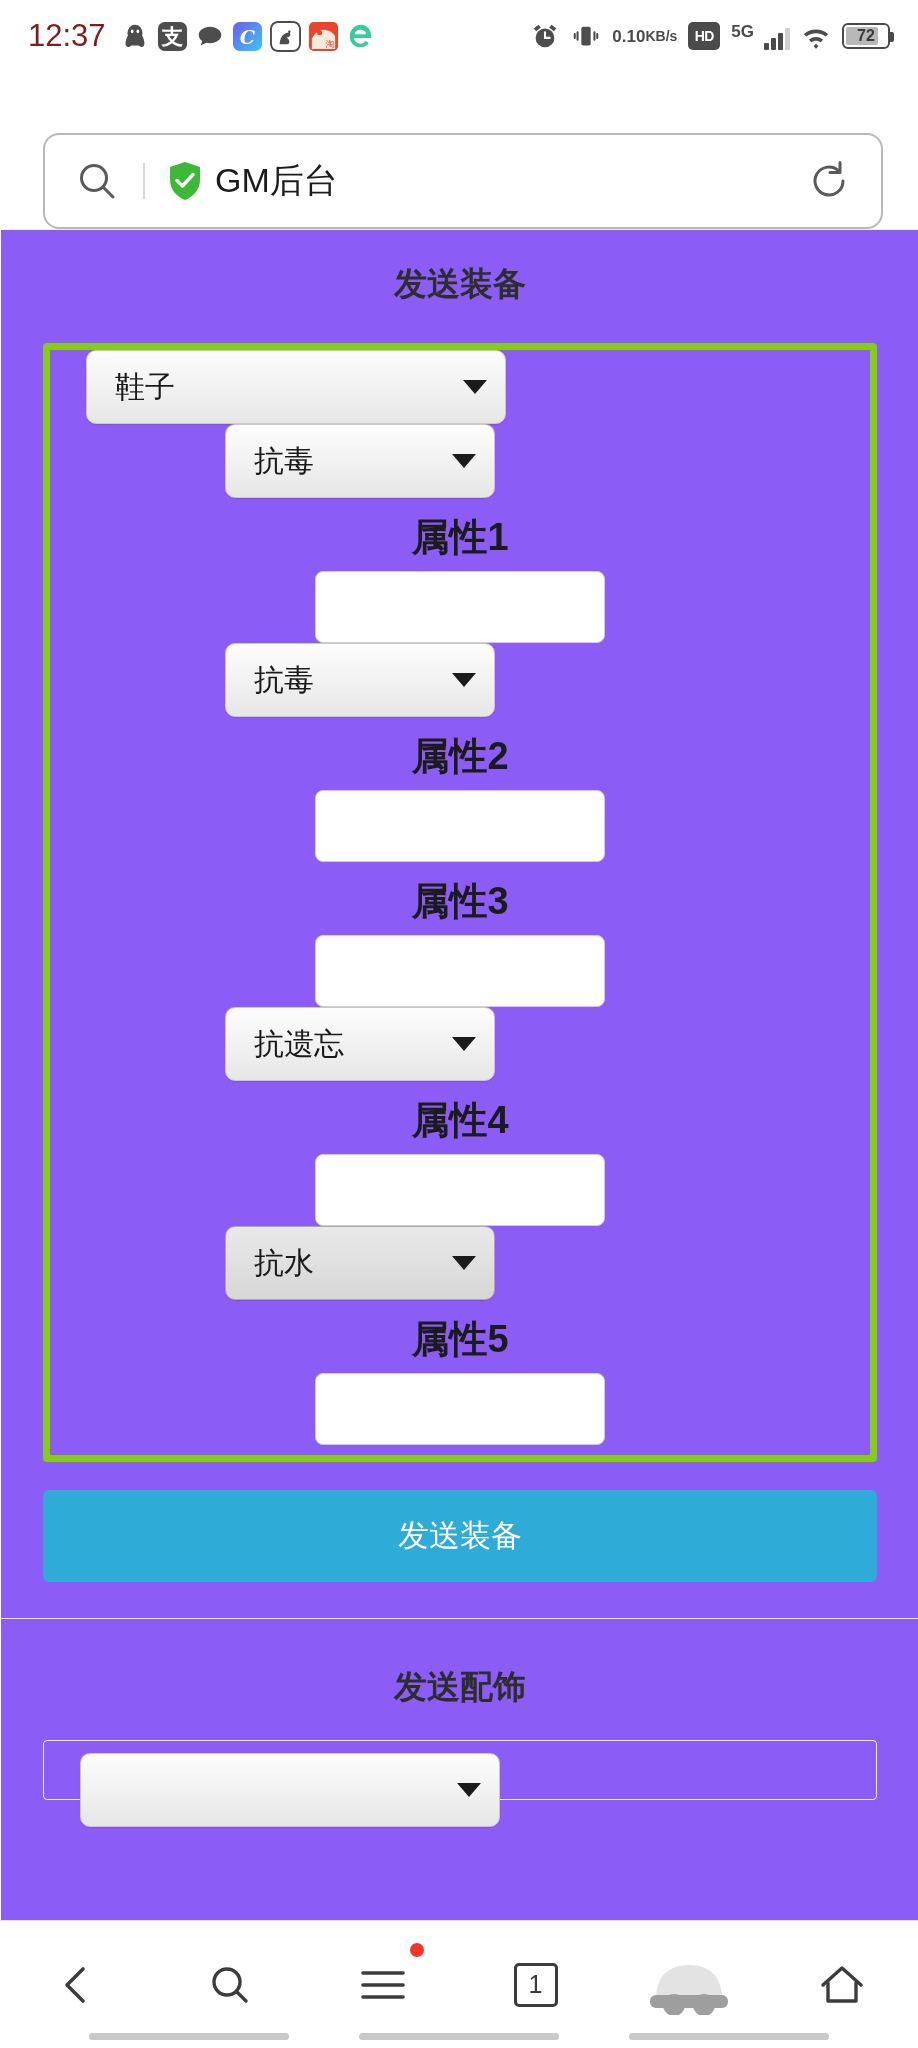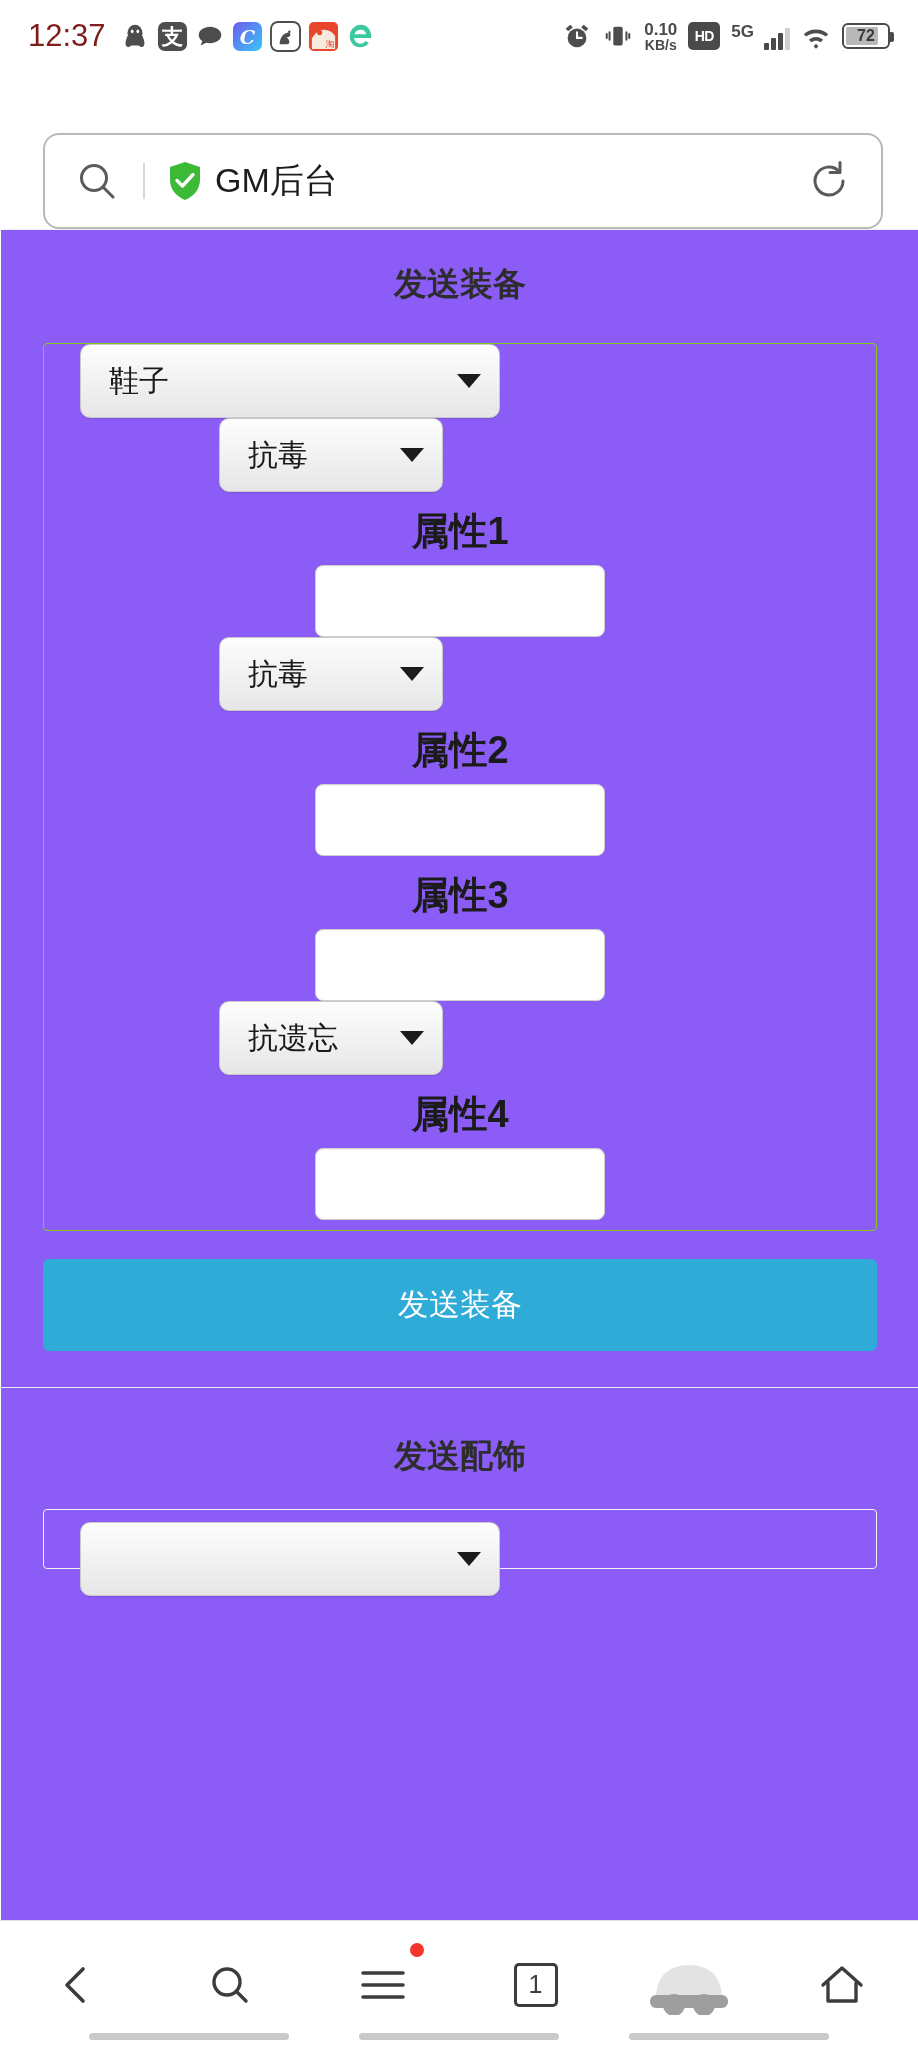--- a/index.html
+++ b/index.html
@@ -21,21 +21,21 @@
   .sb-clock {
     font-size: 31px; font-weight: 500; color: #7f1d1d;
     letter-spacing: 0px; margin-right: 14px;
   }
   .sb-left-icons { display: flex; align-items: center; gap: 7px; }
   .sb-right { margin-left: auto; display: flex; align-items: center; gap: 11px; }
   .sb-ico { width: 30px; height: 30px; display: block; }
   .sb-appico { width: 31px; height: 31px; display: block; border-radius: 7px; }
 
   .netspeed {
-    display: flex; flex-direction: column;
+    display: flex; flex-direction: row;
     align-items: center; justify-content: flex-start;
     line-height: 1.0; color: #4a4a4a;
   }
   .netspeed .n1 { font-size: 17px; font-weight: 600; }
   .netspeed .n2 { font-size: 14px; font-weight: 600; }
 
   .hd-badge {
     width: 32px; height: 28px; border-radius: 5px;
     background: #4a4a4a; color: #fff;
     font-size: 14px; font-weight: 700;
@@ -100,21 +100,21 @@
     overflow: hidden;
   }
   .section-title {
     text-align: center;
     font-size: 33px; font-weight: 700; color: #2d2d2d;
     margin-top: 32px;
   }
   .panel {
     position: relative;
     margin: 36px 42px 0 42px;
-    border: 1px solid #84cc16;
+    border: 7px solid #84cc16;
     border-radius: 4px;
     padding-bottom: 10px;
   }
   .sel {
     background: linear-gradient(to bottom, #fdfdfd 0%, #f3f3f3 45%, #e6e6e6 100%);
     border: 1px solid #c9c9c9;
     border-radius: 10px;
     height: 74px;
     display: flex; align-items: center;
     padding: 0 18px 0 28px;
@@ -127,21 +127,21 @@
     width: 0; height: 0;
     border-left: 12px solid transparent;
     border-right: 12px solid transparent;
     border-top: 14px solid #1b1b1b;
   }
   .sel-main {
     width: 420px;
     margin-left: 0;
   }
   .sel-attr {
-    width: 224px;
+    width: 270px;
   }
   .sel-attr.focused {
     background: linear-gradient(to bottom, #e9e9e9 0%, #e0e0e0 50%, #d6d6d6 100%);
     border-color: #a9a9a9;
   }
   .attr-label {
     text-align: center;
     font-size: 38px; font-weight: 700; color: #1b1b1b;
     margin: 14px 0 8px 0;
   }
@@ -365,20 +365,30 @@
       <div class="row-sel-left indent-1">
         <div class="sel sel-attr">
           <span>抗遗忘</span>
           <span class="caret"></span>
         </div>
       </div>
       <div class="attr-label">属性4</div>
       <input class="txtinput" type="text" value="" style="">
     </div>
 
+    <div class="rowblock">
+      <div class="row-sel-left indent-1">
+        <div class="sel sel-attr focused">
+          <span>抗水</span>
+          <span class="caret"></span>
+        </div>
+      </div>
+      <div class="attr-label">属性5</div>
+      <input class="txtinput" type="text" value="" style="">
+    </div>
   </div>
 
   <button class="submit-btn">发送装备</button>
 
   <div class="sec-divider"></div>
 
   <div class="section-title2">发送配饰</div>
 
   <div class="panel2">
     <div class="sel sel-main">

